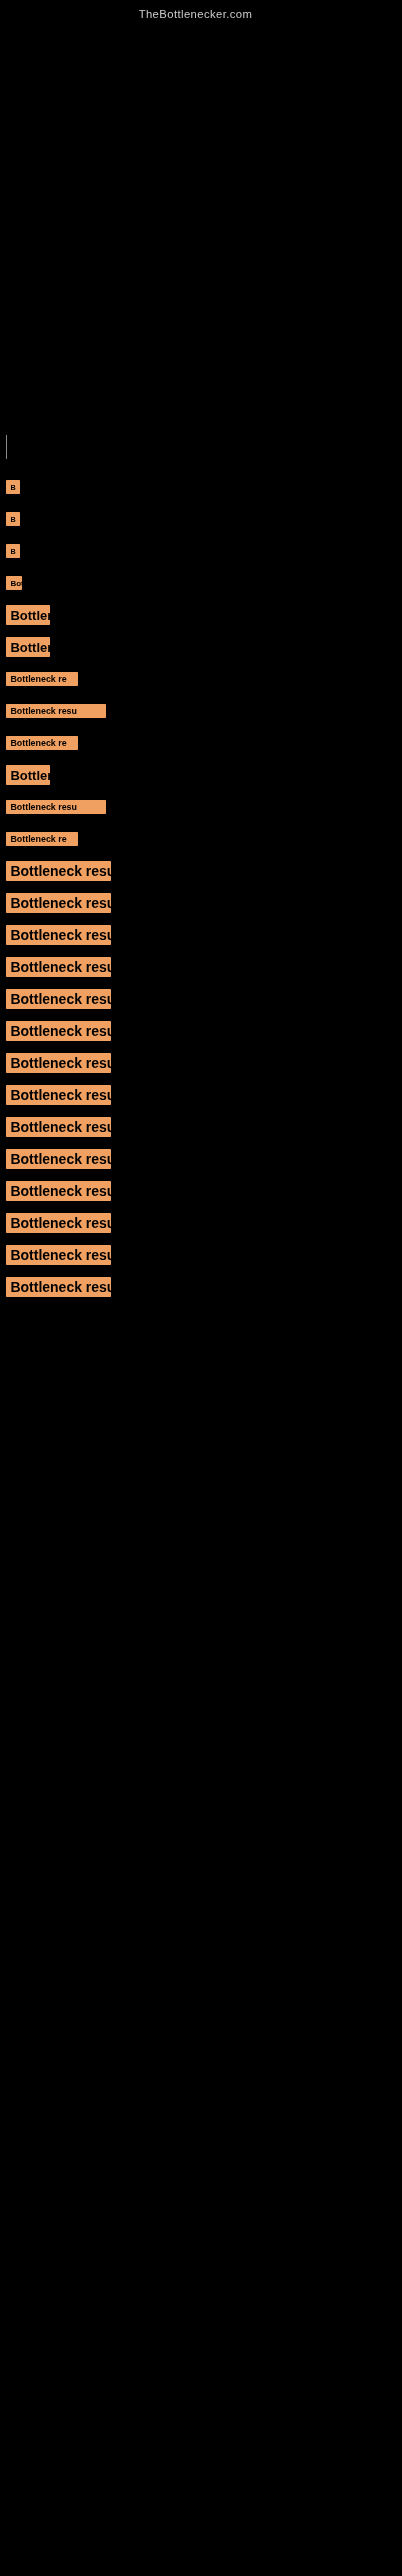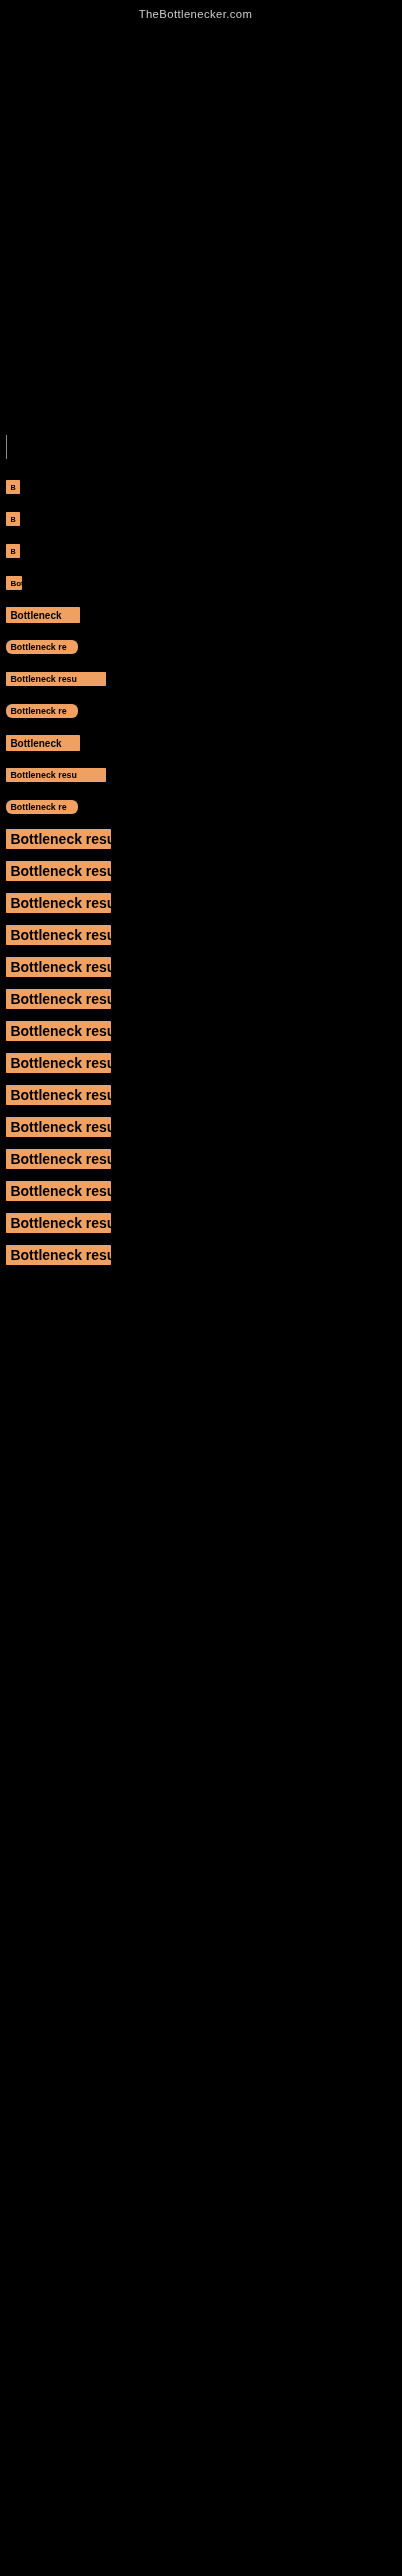--- a/index.html
+++ b/index.html
@@ -41,22 +41,22 @@
       font-size: 8.9px;
       font-weight: bold;
       padding: 2.4px 4.8px;
       display: inline-block;
       white-space: nowrap;
       border-radius: 0.8px;
     }
     
     .badge-xs { width: 14.5px; font-size: 7.2px; overflow: hidden; }
     .badge-md { width: 16px; font-size: 8px; overflow: hidden; }
-    .badge-lg { width: 74px; font-size: 10px; }
-    .badge-xl { width: 72px; font-size: 8.9px; border-radius: 6px; }
+    .badge-lg { width: 44px; font-size: 13px; }
+    .badge-xl { width: 72px; font-size: 8.9px; }
     .badge-xxl { width: 100px; font-size: 8.9px; }
     .badge-full { width: 105px; font-size: 14px; }
 
     .cursor-line {
       width: 1.6px;
       height: 24px;
       background-color: #888;
       margin: 4px 1.6px;
     }
   </style>
@@ -79,20 +79,23 @@
       <span class="result-badge badge-xs">B</span>
     </div>
     <div class="result-row">
       <span class="result-badge badge-xs">B</span>
     </div>
     <div class="result-row">
       <span class="result-badge badge-md">Bottle</span>
     </div>
     <div class="result-row">
       <span class="result-badge badge-lg">Bottleneck</span>
+    </div>
+    <div class="result-row">
+      <span class="result-badge badge-lg">Bottlene</span>
     </div>
     <div class="result-row">
       <span class="result-badge badge-xl">Bottleneck re</span>
     </div>
     <div class="result-row">
       <span class="result-badge badge-xxl">Bottleneck resu</span>
     </div>
     <div class="result-row">
       <span class="result-badge badge-xl">Bottleneck re</span>
     </div>

